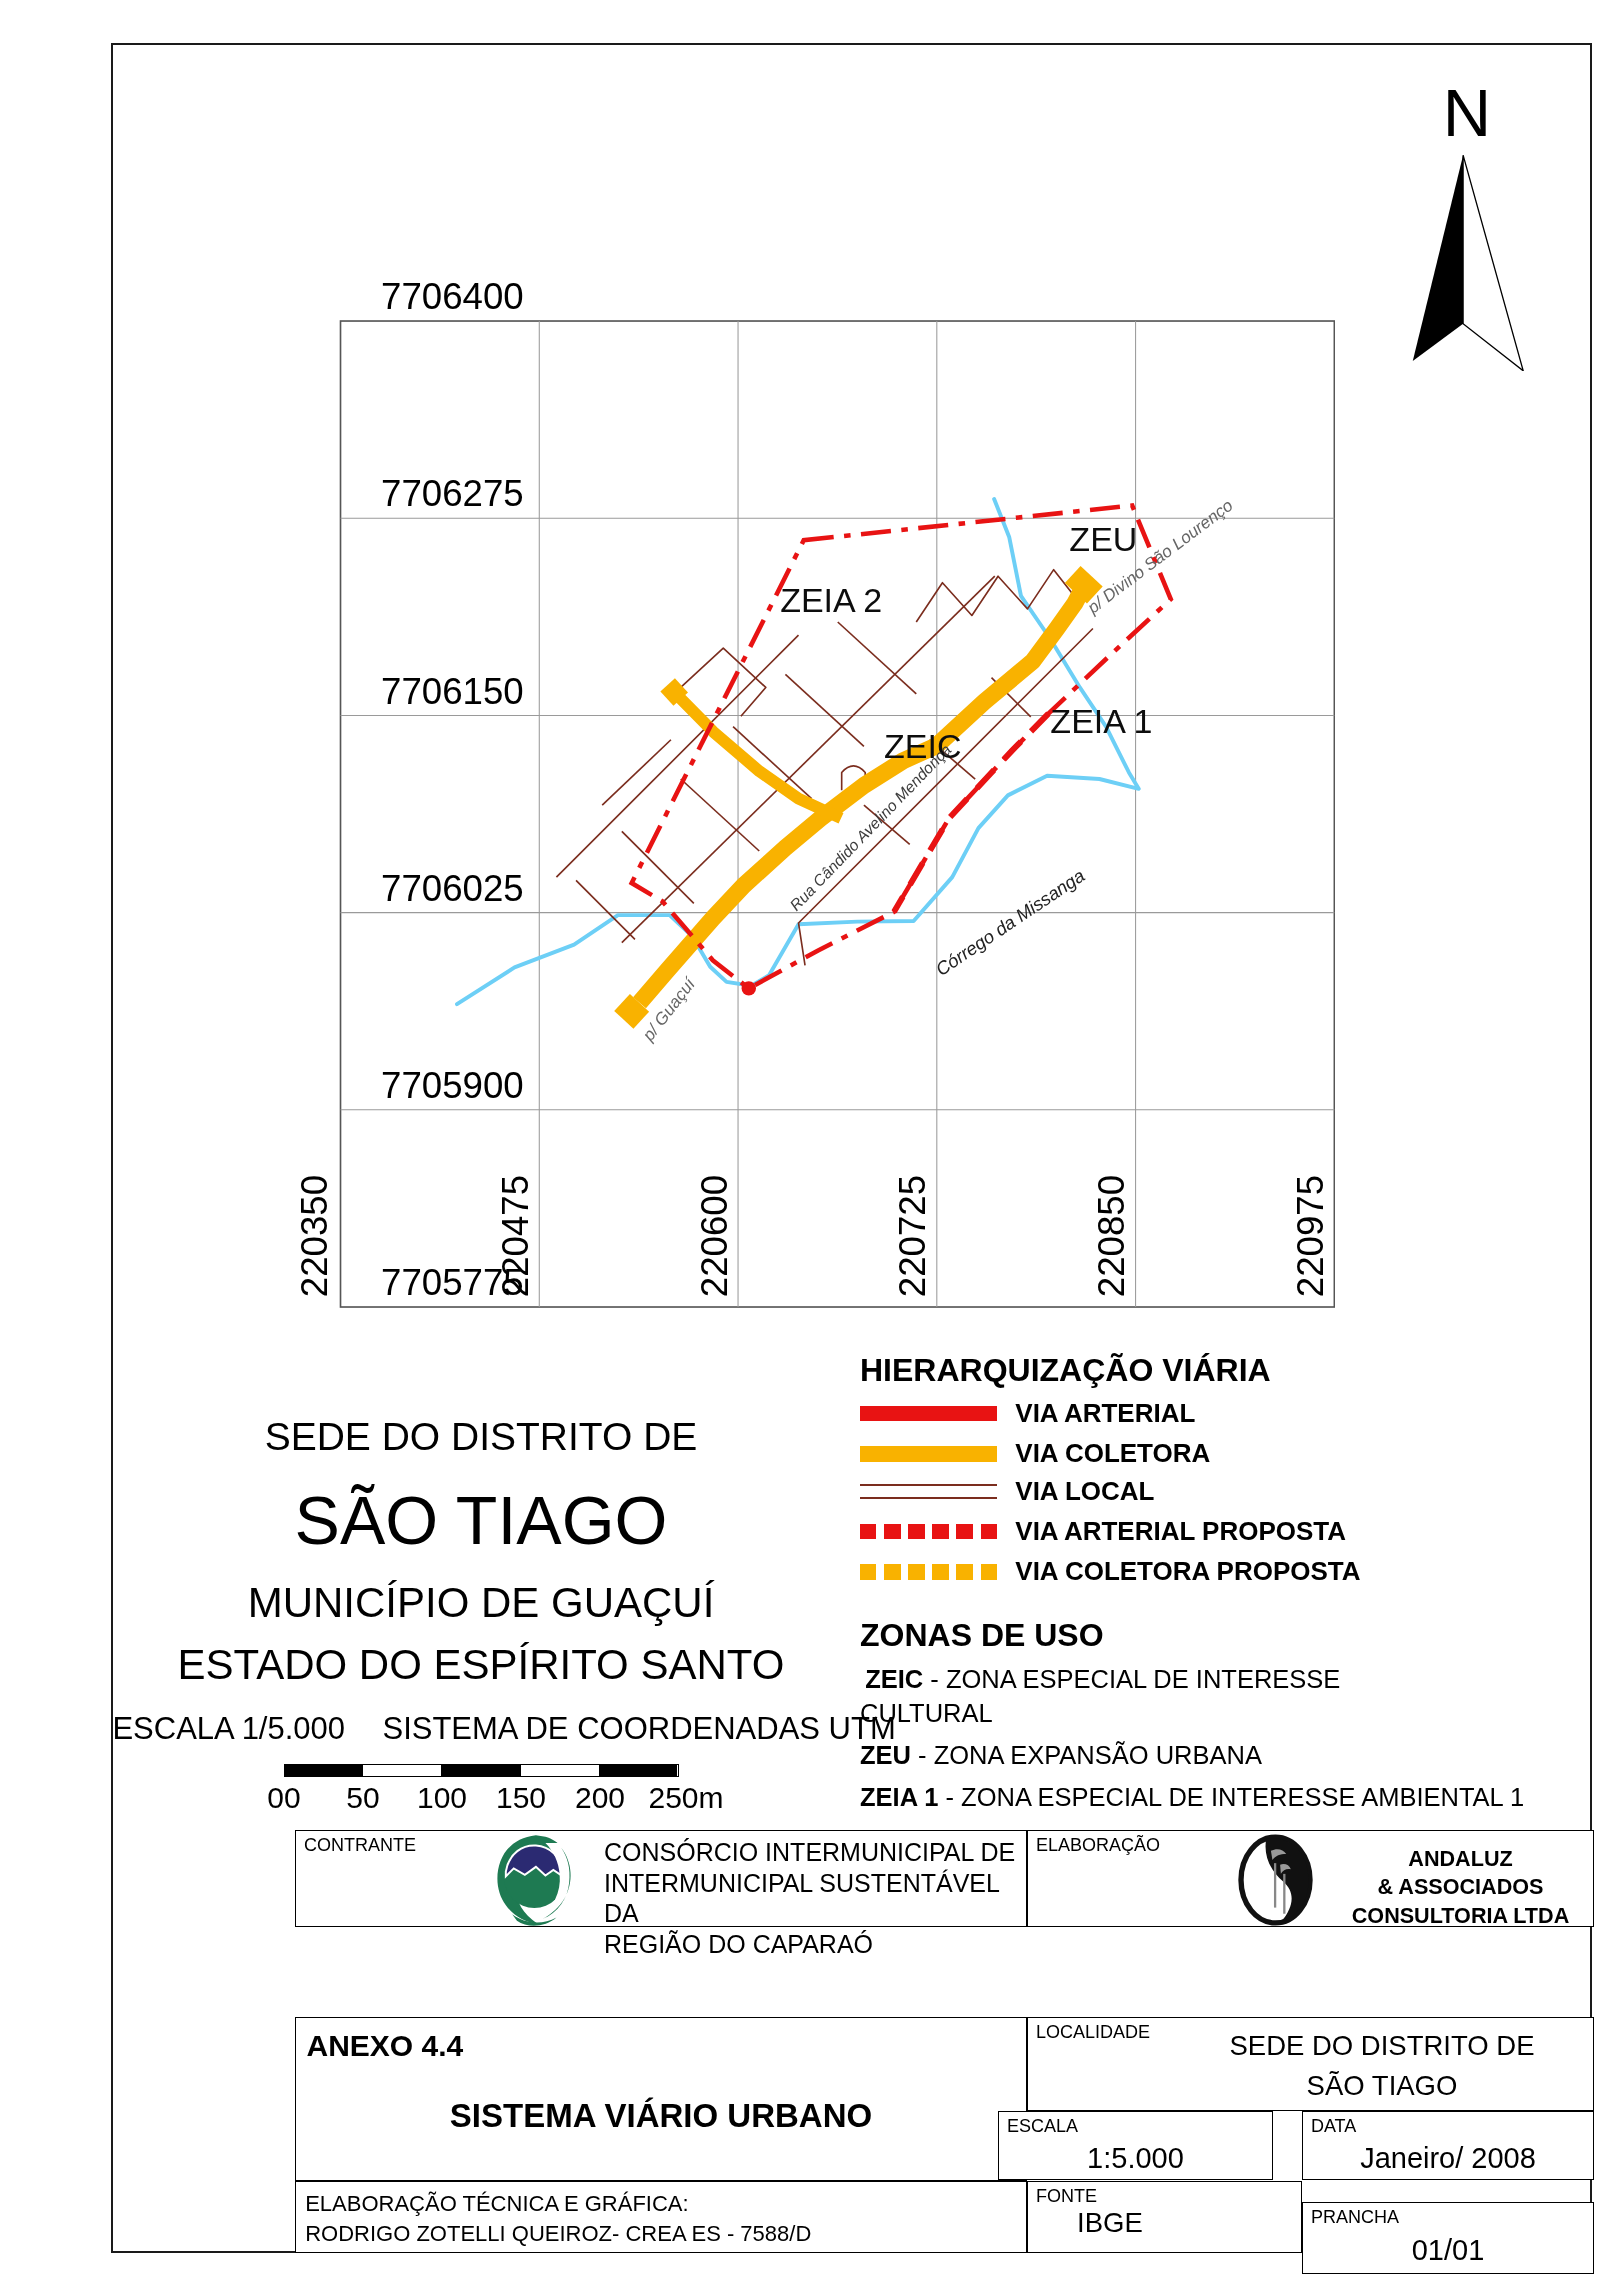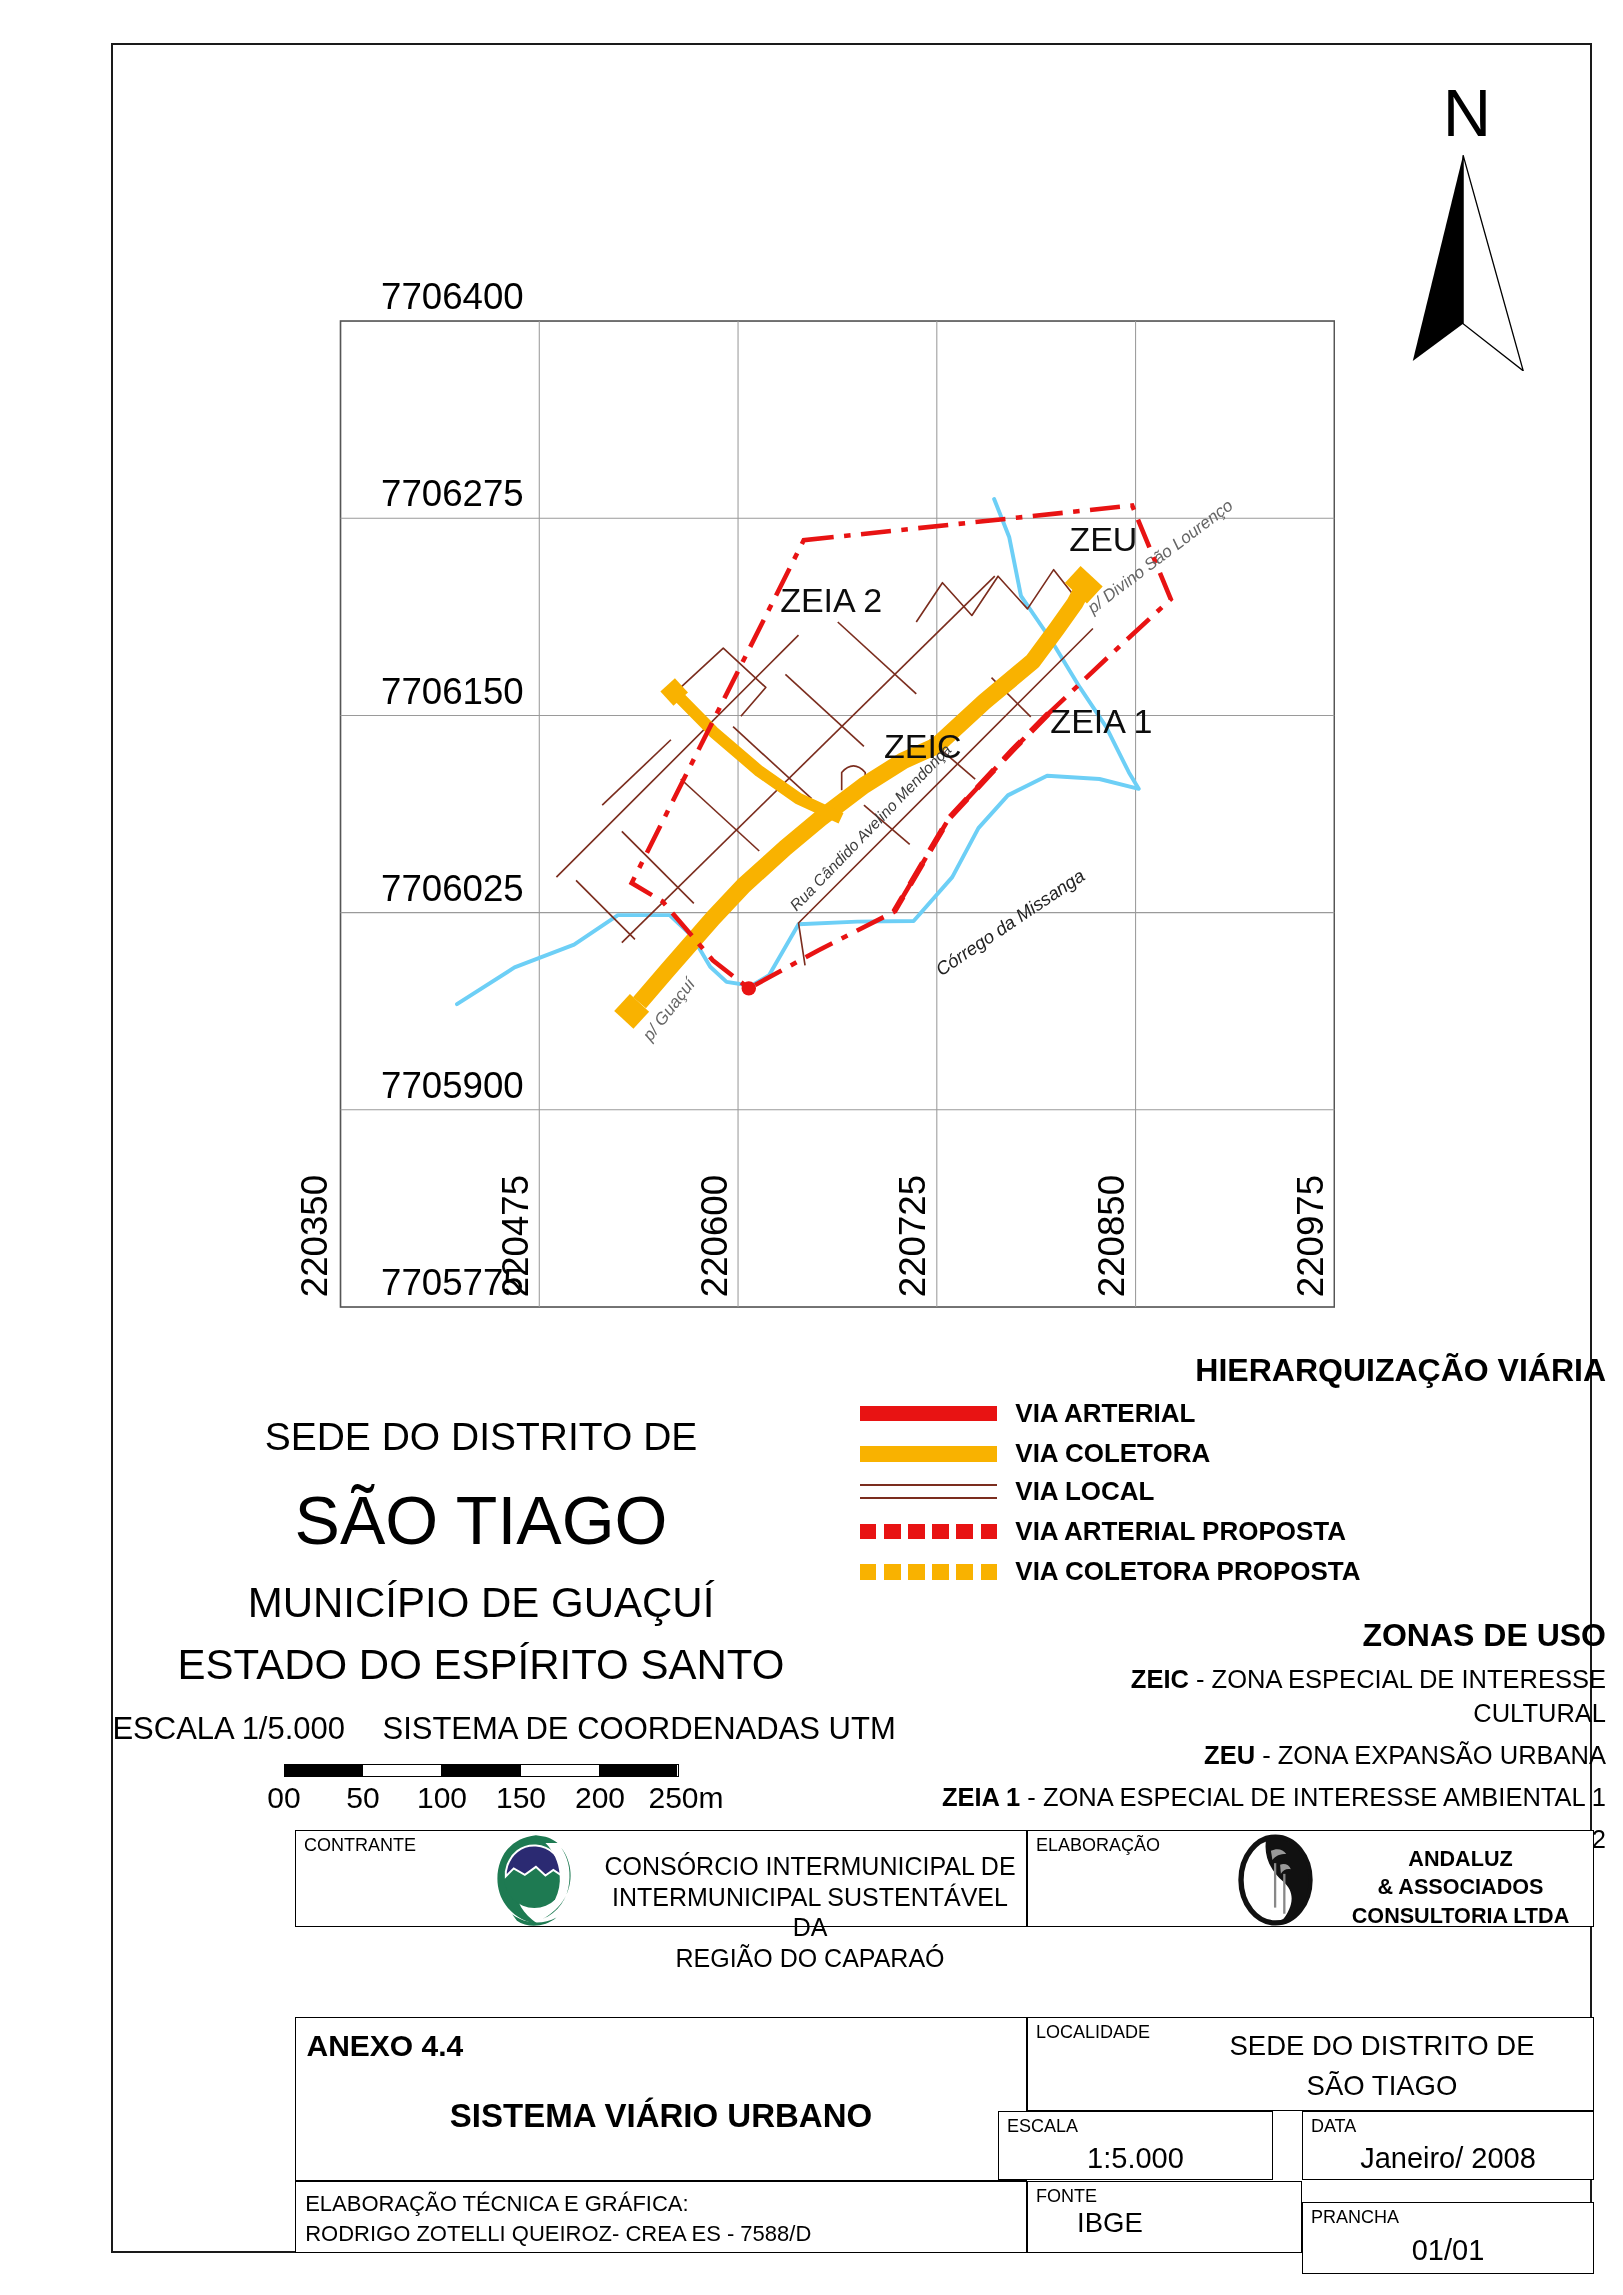--- a/index.html
+++ b/index.html
@@ -30,21 +30,21 @@
   .maptitle .t4{font-size:42px;margin-top:14.4px;}
   .maptitle .t5{font-size:31px;margin-top:22px;white-space:nowrap;}
   .maptitle .t5 span{margin:0 14.4px;}
   .scalebar{width:395px;margin:17px auto 0;display:flex;border:1.3px solid #000;height:13px;}
   .scalebar div{flex:1 0 auto;height:100%;}
   .sb-b{background:#000;} .sb-w{background:#fff;border-left:1.3px solid #000;border-right:1.3px solid #000;}
   .sb-labels{position:relative;width:395px;height:37px;margin:3.9px auto 0;font-size:30px;}
   .sb-labels span{position:absolute;top:0;width:105px;margin-left:-52px;text-align:center;}
 
   
-  .legend{position:absolute;left:860px;top:1352px;width:746px;text-align:right;}
+  .legend{position:absolute;left:860px;top:1352px;width:746px;}
   .legend h2{margin:0 0 5.2px;font-size:32px;}
   .leg-row{display:flex;align-items:center;margin-top:9.2px;}
   .leg-sw{width:137px;flex:0 0 137px;margin-right:18.3px;}
   .leg-label{font-size:26px;font-weight:bold;white-space:nowrap;}
   .sw-arterial{height:15px;background:#E81313;}
   .sw-coletora{height:16.4px;background:#F9B200;}
   .sw-local{height:14.4px;border-top:2px solid #7B2D1E;border-bottom:2px solid #7B2D1E;}
   .sw-dash{display:flex;justify-content:space-between;}
   .sw-dash i{display:block;width:16.4px;height:15.7px;}
   .zonas-title{margin:30px 0 3.9px;font-size:32px;font-weight:bold;}
@@ -63,21 +63,21 @@
   .c-a2{left:732px;top:0;width:567px;height:97px;}
   .c-b {left:0;top:97px;width:1299px;height:90px;}
   .c-c {left:0;top:187px;width:732px;height:164px;padding-left:16px;}
   .c-d {left:732px;top:187px;width:567px;height:94px;}
   .c-e {left:703px;top:281px;width:275px;height:69px;}
   .c-f {left:1007px;top:281px;width:292px;height:69px;}
   .c-g {left:0;top:351px;width:732px;height:72px;}
   .c-h {left:732px;top:351px;width:275px;height:72px;}
   .c-i {left:1007px;top:372px;width:292px;height:72px;}
   .contr-logo{position:absolute;left:193px;top:1.3px;width:97px;height:95px;}
-  .contr-text{position:absolute;left:308px;top:20px;width:412px;text-align:center;font-size:25px;line-height:1.22;}
+  .contr-text{position:absolute;left:308px;top:6px;width:412px;font-size:25px;line-height:1.22;}
   .elab-logo{position:absolute;left:209px;top:2.6px;width:77px;height:92px;}
   .elab-text{position:absolute;left:308px;top:14.4px;width:249px;text-align:center;font-size:21.6px;line-height:1.3;font-weight:bold;}
   .plan-title{width:100%;text-align:center;font-size:38px;font-weight:bold;line-height:87px;}
   .anexo{position:absolute;left:10.5px;top:10.5px;font-size:30px;font-weight:bold;}
   .sviario{position:absolute;left:0;top:79px;width:100%;text-align:center;font-size:33px;font-weight:bold;}
   .loc-val{position:absolute;left:151px;top:7.9px;width:406px;text-align:center;font-size:27.5px;line-height:1.45;}
   .cell .cval{position:absolute;left:0;top:30px;width:100%;text-align:center;font-size:29px;}
   .c-h .cval{top:25px;width:60%;font-size:27.5px;}
   .c-i .cval{top:31px;}
   .tec-lines{position:absolute;left:9.2px;top:6.5px;font-size:22px;line-height:1.4;}

